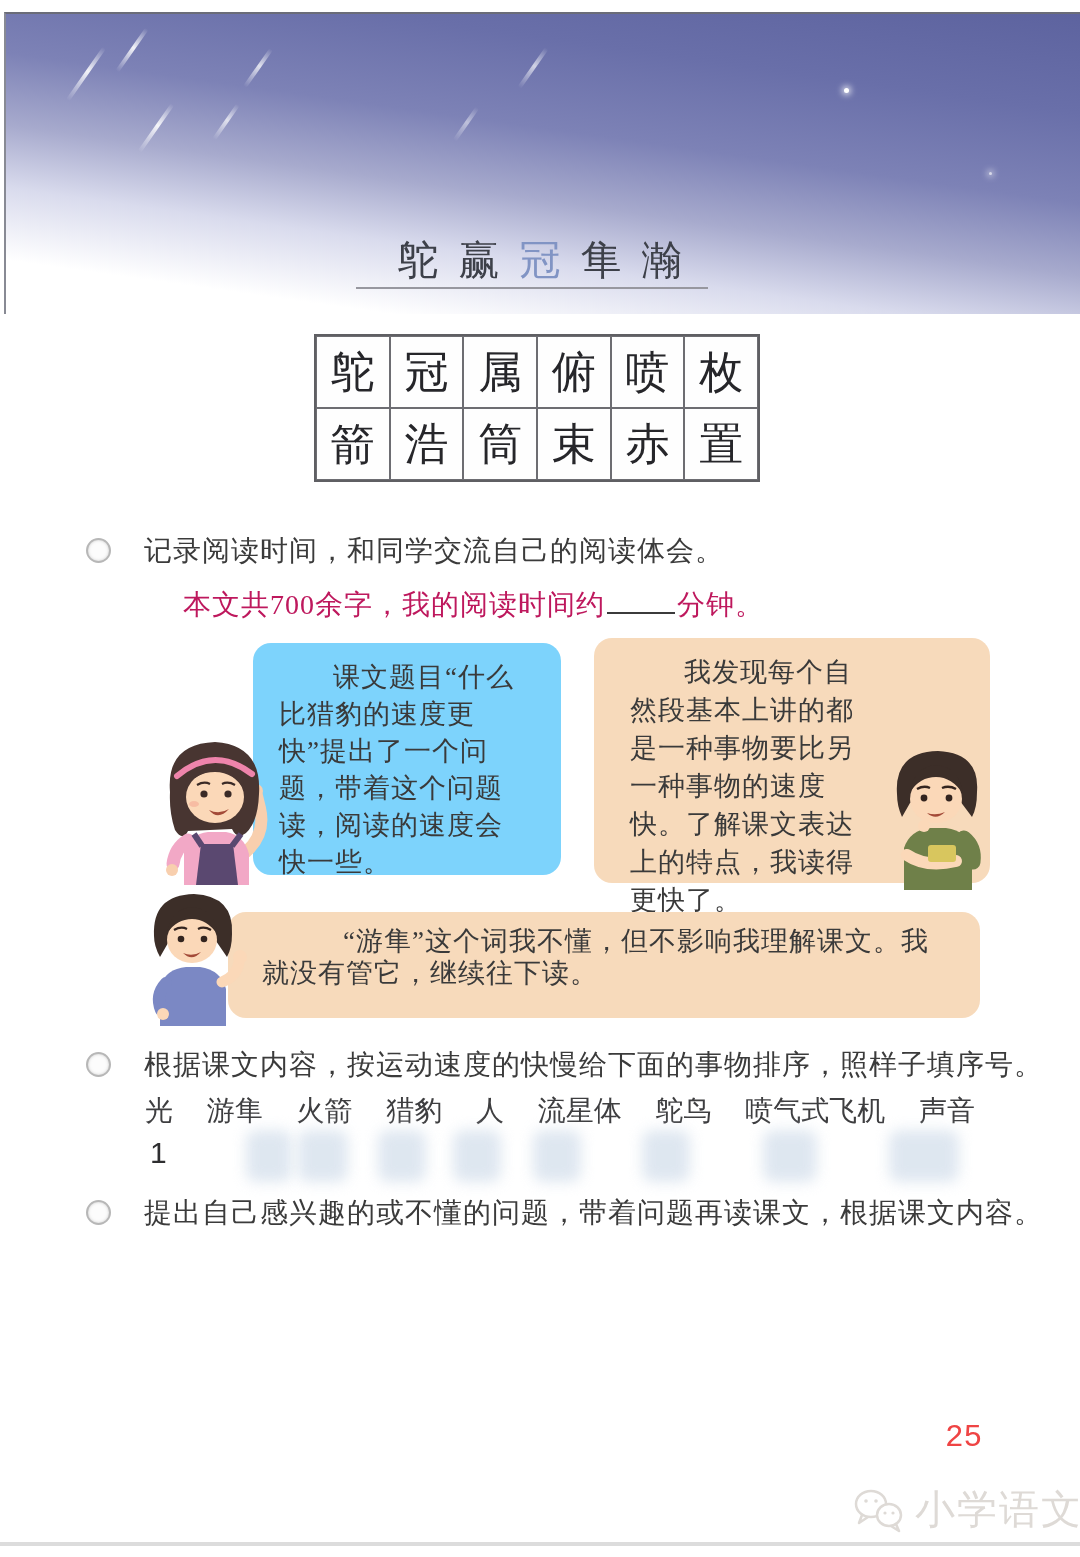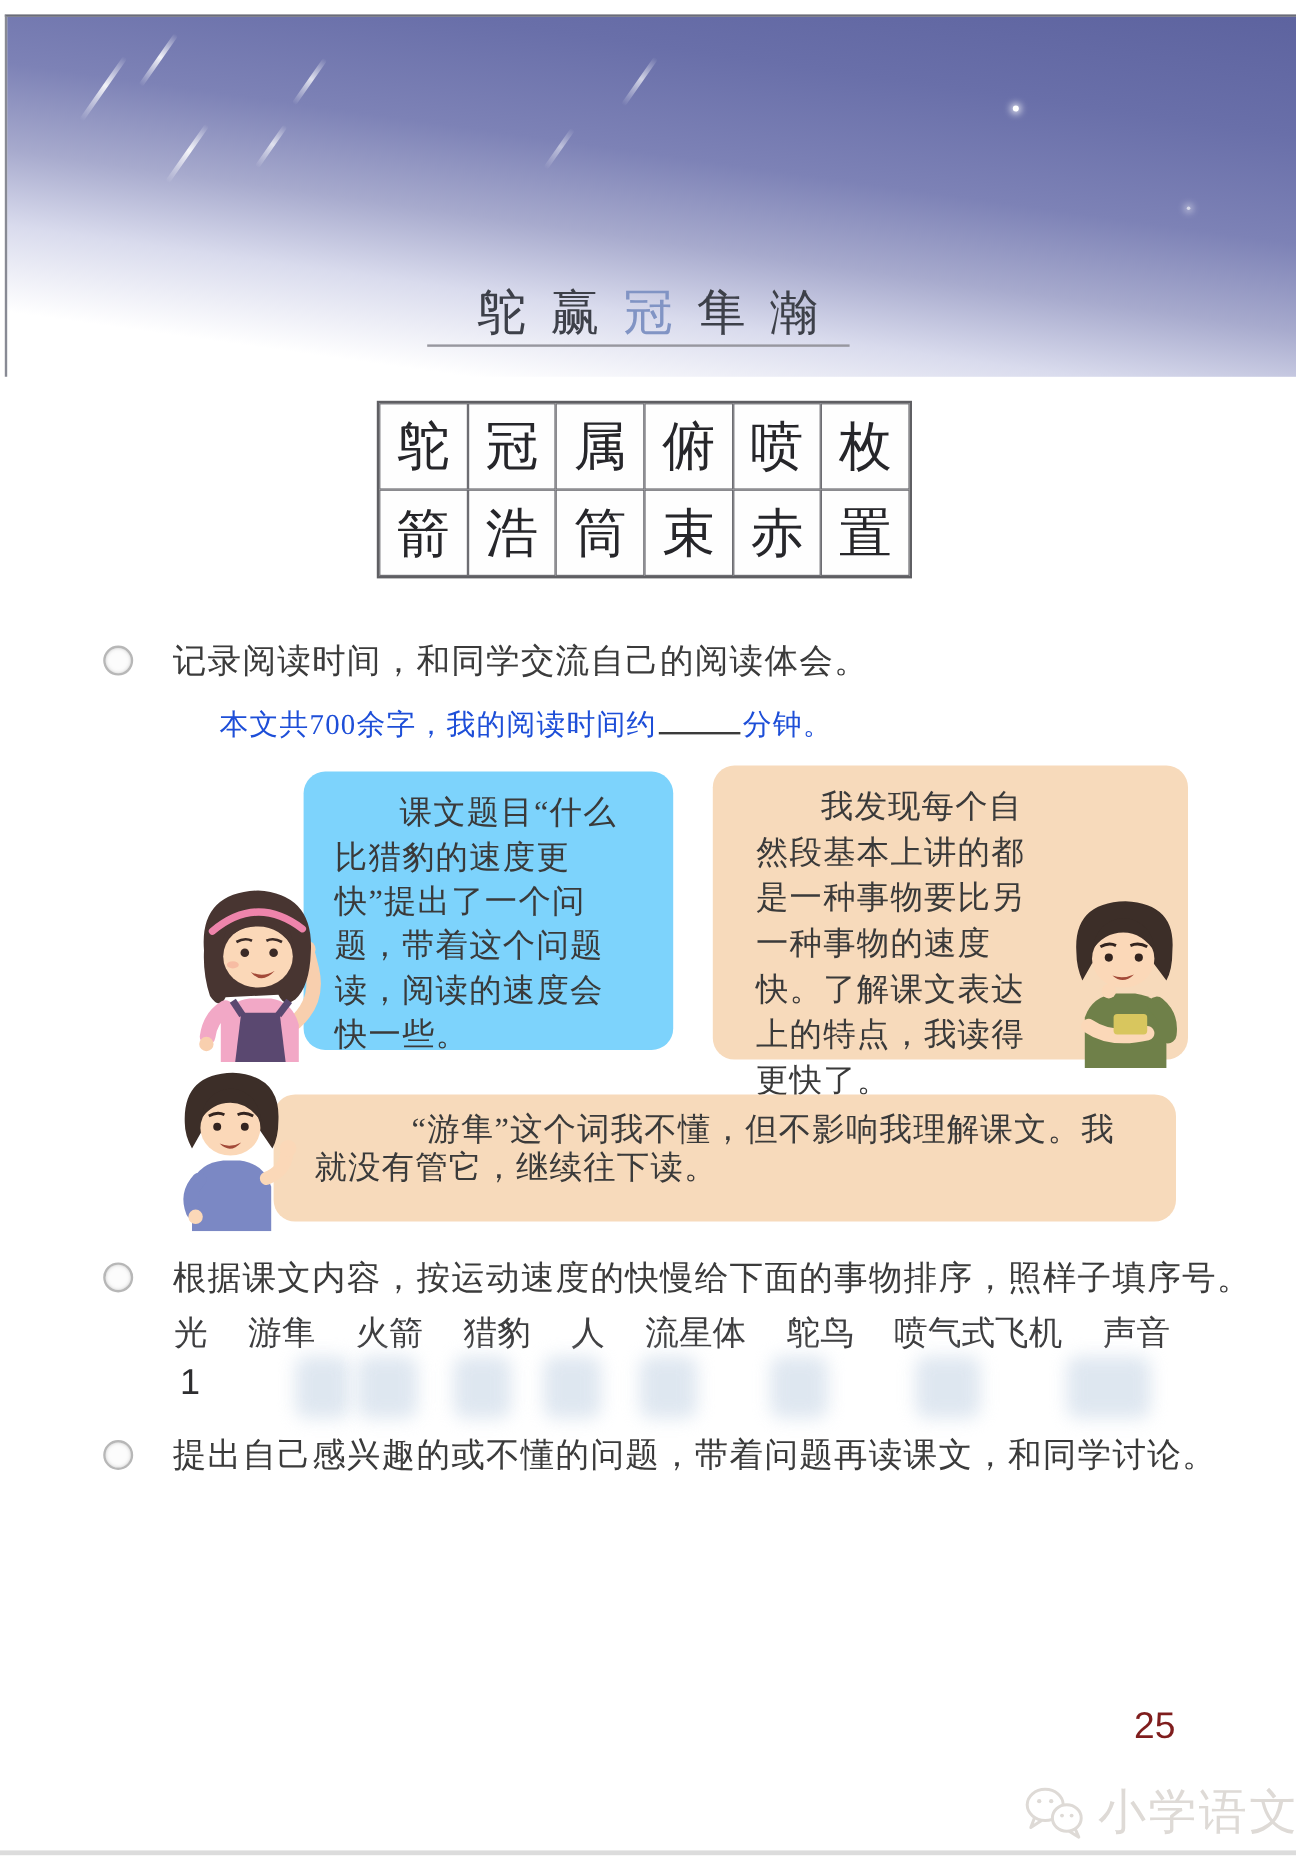--- a/index.html
+++ b/index.html
@@ -50,21 +50,21 @@
   
   .bullet{
     position:absolute;width:21px;height:21px;border-radius:50%;
     border:2px solid #b7b7b7;background:#fcfcfc;
     box-shadow:inset 0 0 3px rgba(160,160,160,.5);
   }
   .sect{
     position:absolute;left:144px;font-size:28px;color:#3b3b3b;letter-spacing:1px;white-space:nowrap;
   }
   .subline{
-    position:absolute;left:183px;top:586px;font-size:24px;color:#1d4ed8;letter-spacing:1px;white-space:nowrap;
+    position:absolute;left:183px;top:586px;font-size:28px;color:#be185d;letter-spacing:1px;white-space:nowrap;
   }
   .blank{
     display:inline-block;width:68px;height:24px;border-bottom:2px solid #3b3b3b;margin:0 2px;
   }
   
   .bubble{position:absolute;border-radius:18px;}
   .bubble p{margin:0;text-indent:2em;font-size:27px;line-height:38px;color:#3a3a3a;letter-spacing:1px;}
   .b-girl{left:253px;top:643px;width:308px;height:232px;background:#7dd3fc;}
   .b-girl p{padding:16px 40px 0 26px;line-height:37px;}
   .b-green{left:594px;top:638px;width:396px;height:245px;background:#f7dabb;}
@@ -81,22 +81,22 @@
   .example-answer{
     position:absolute;left:150px;top:1136px;font-size:30px;color:#2e2e30;
     font-family:"Liberation Sans","DejaVu Sans",sans-serif;
   }
   .blur-box{
     position:absolute;top:1130px;height:52px;border-radius:10px;
     background:#d9e3ee;filter:blur(7px);opacity:.85;
   }
   
   .page-num{
-    position:absolute;left:945px;top:1420px;font-size:31px;color:#7f1d1d;
-    font-family:Liberation Sans, sans-serif;
+    position:absolute;left:945px;top:1420px;font-size:31px;color:#ef4444;
+    font-family:Liberation Mono, monospace;
   }
   .watermark{
     position:absolute;left:852px;top:1482px;display:flex;align-items:center;gap:9px;
     color:#dedad6;font-size:40px;letter-spacing:2px;white-space:nowrap;
     text-shadow:0 1px 0 #ffffff;
   }
   .footer-line{
     position:absolute;left:0;right:0;top:1542px;height:4px;background:#dcdcdc;
   }
 </style>
@@ -229,21 +229,21 @@
   <div class="blur-box" style="left:246px;width:46px;"></div>
   <div class="blur-box" style="left:298px;width:50px;"></div>
   <div class="blur-box" style="left:378px;width:48px;"></div>
   <div class="blur-box" style="left:453px;width:48px;"></div>
   <div class="blur-box" style="left:533px;width:48px;"></div>
   <div class="blur-box" style="left:642px;width:48px;"></div>
   <div class="blur-box" style="left:763px;width:54px;"></div>
   <div class="blur-box" style="left:889px;width:70px;"></div>
 
   <div class="bullet" style="left:86px;top:1200px;"></div>
-  <div class="sect" style="top:1194px;">提出自己感兴趣的或不懂的问题，带着问题再读课文，和同学讨论。</div>
+  <div class="sect" style="top:1194px;">提出自己感兴趣的或不懂的问题，带着问题再读课文，根据课文内容。</div>
 
   <div class="page-num">25</div>
 
   <div class="watermark">
     <svg width="54" height="46" viewBox="0 0 54 46">
       <ellipse cx="19" cy="17" rx="15" ry="13" fill="none" stroke="#dedad6" stroke-width="2.5"></ellipse>
       <path d="M10 28 L7 36 L16 30" fill="none" stroke="#dedad6" stroke-width="2.5" stroke-linejoin="round"></path>
       <circle cx="14" cy="14" r="1.8" fill="#dedad6"></circle>
       <circle cx="24" cy="14" r="1.8" fill="#dedad6"></circle>
       <ellipse cx="37" cy="28" rx="12" ry="11" fill="#ffffff" stroke="#dedad6" stroke-width="2.5"></ellipse>

